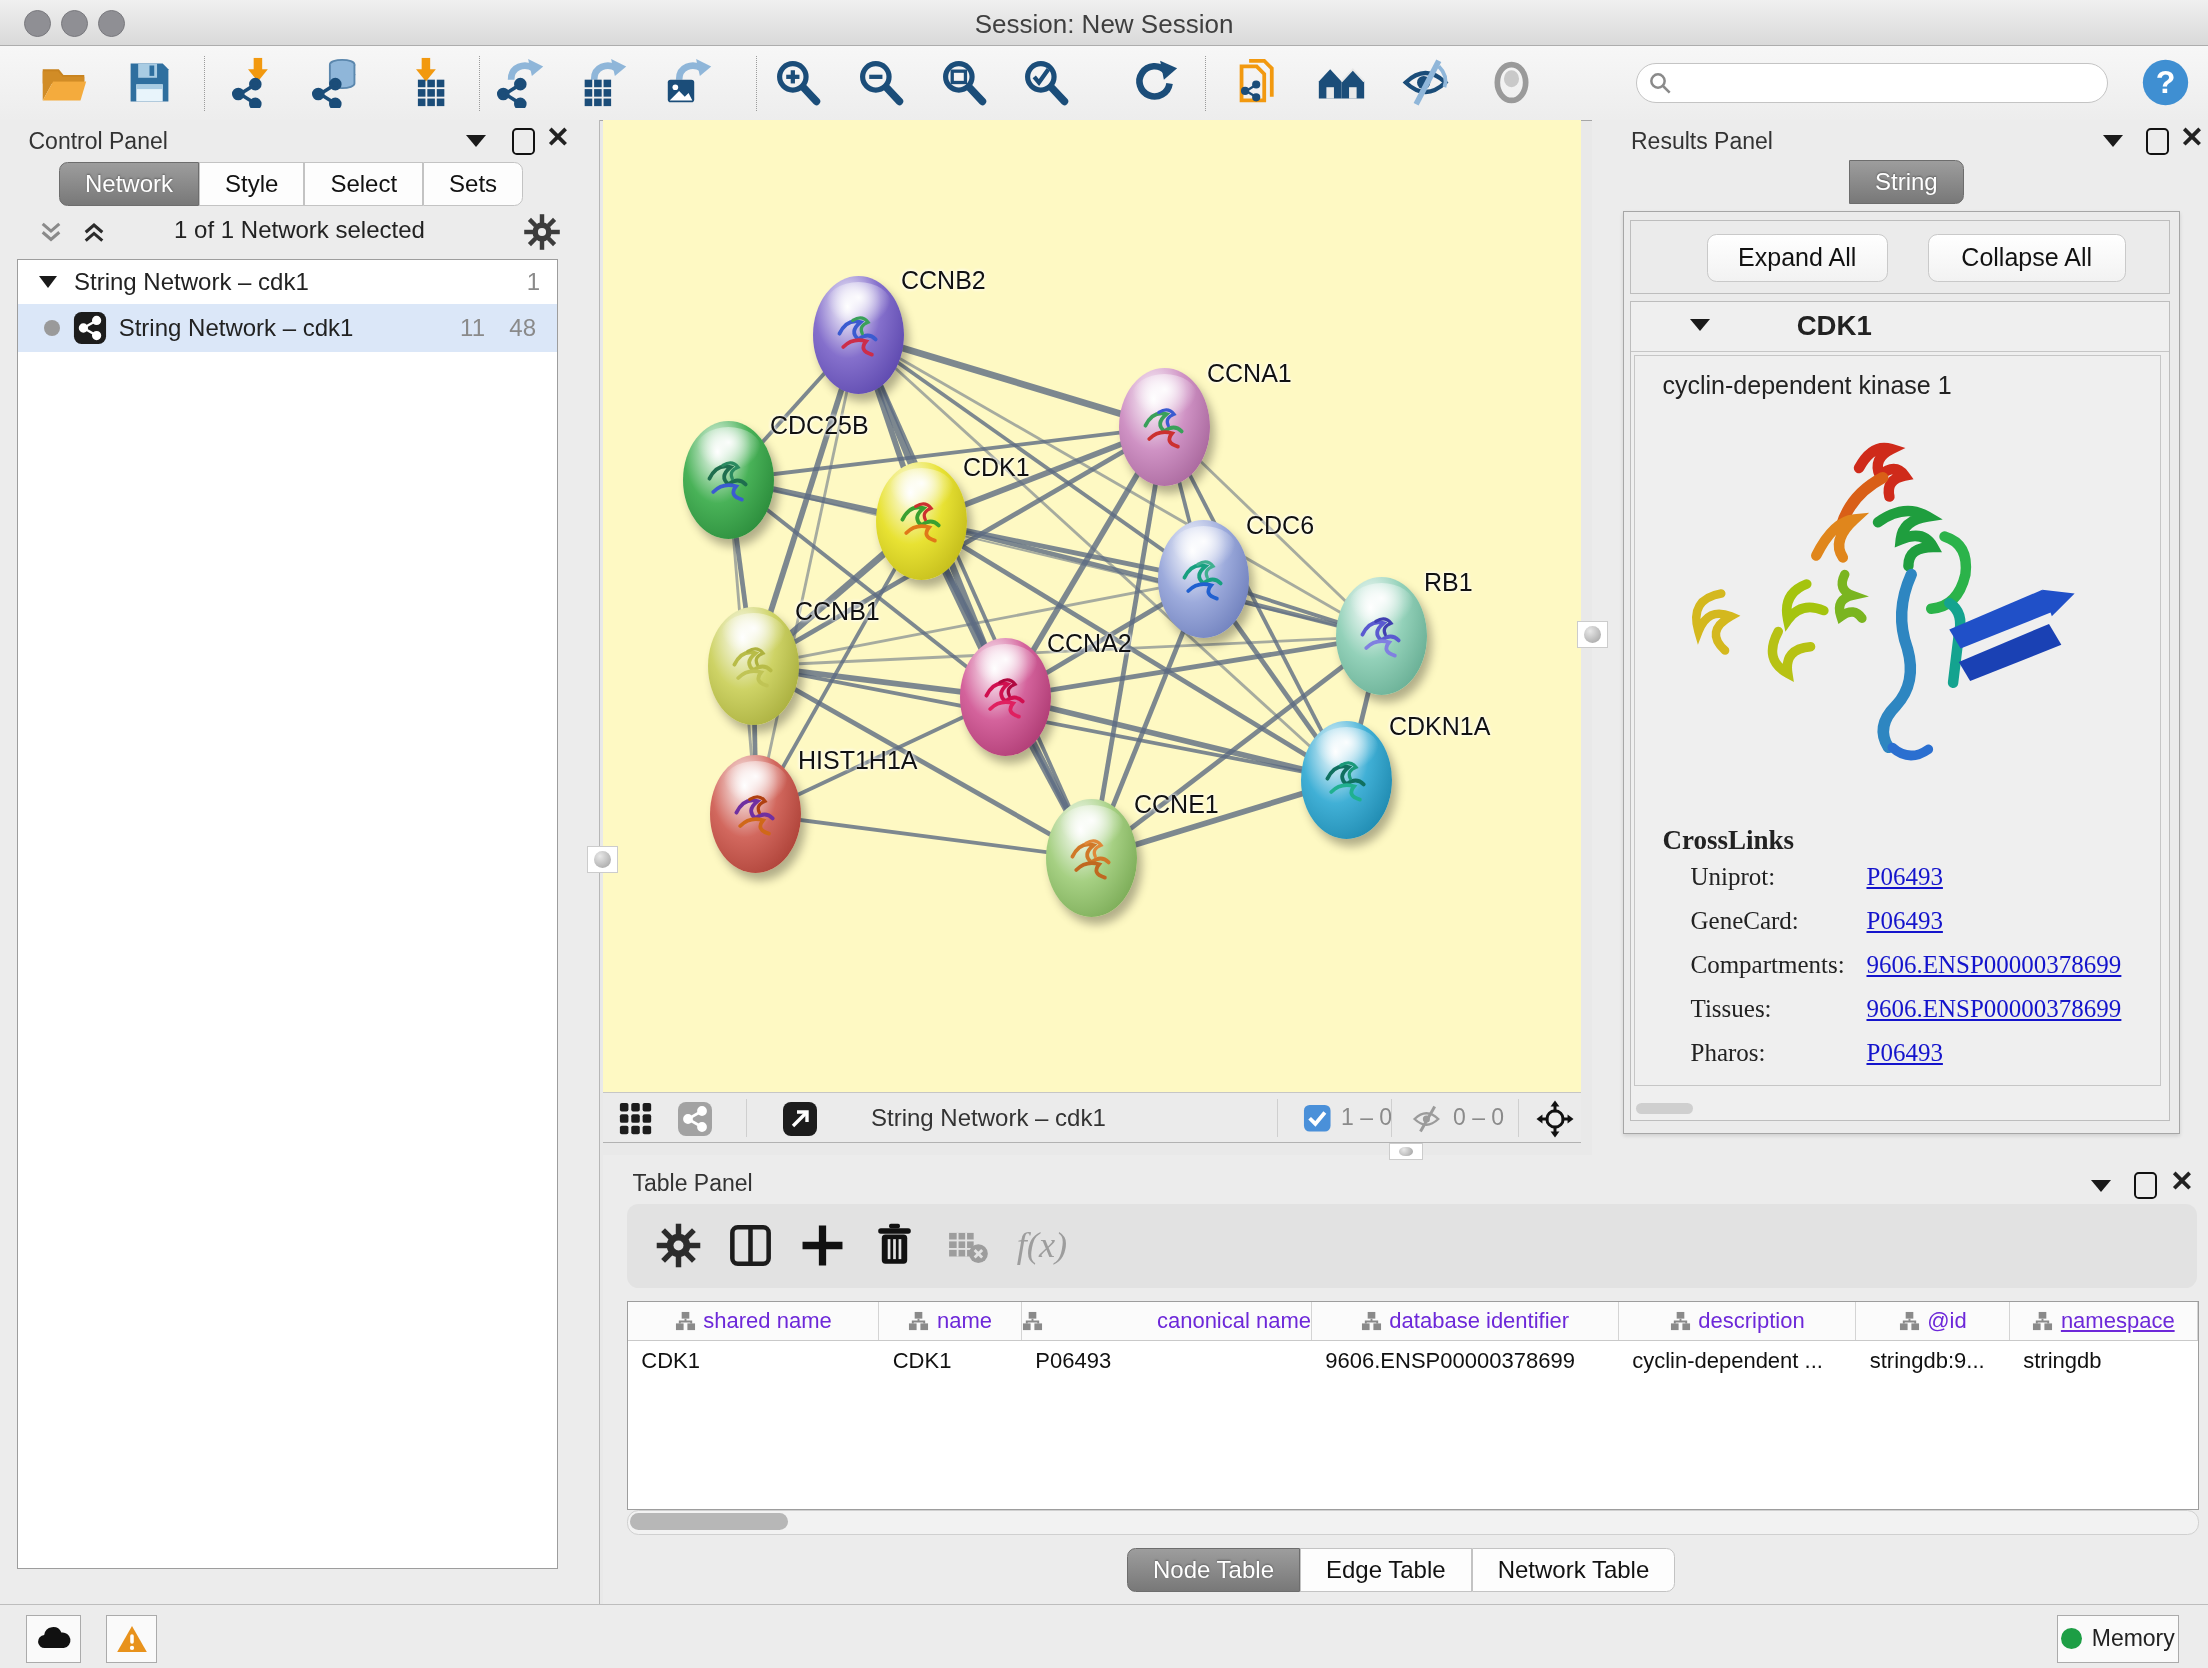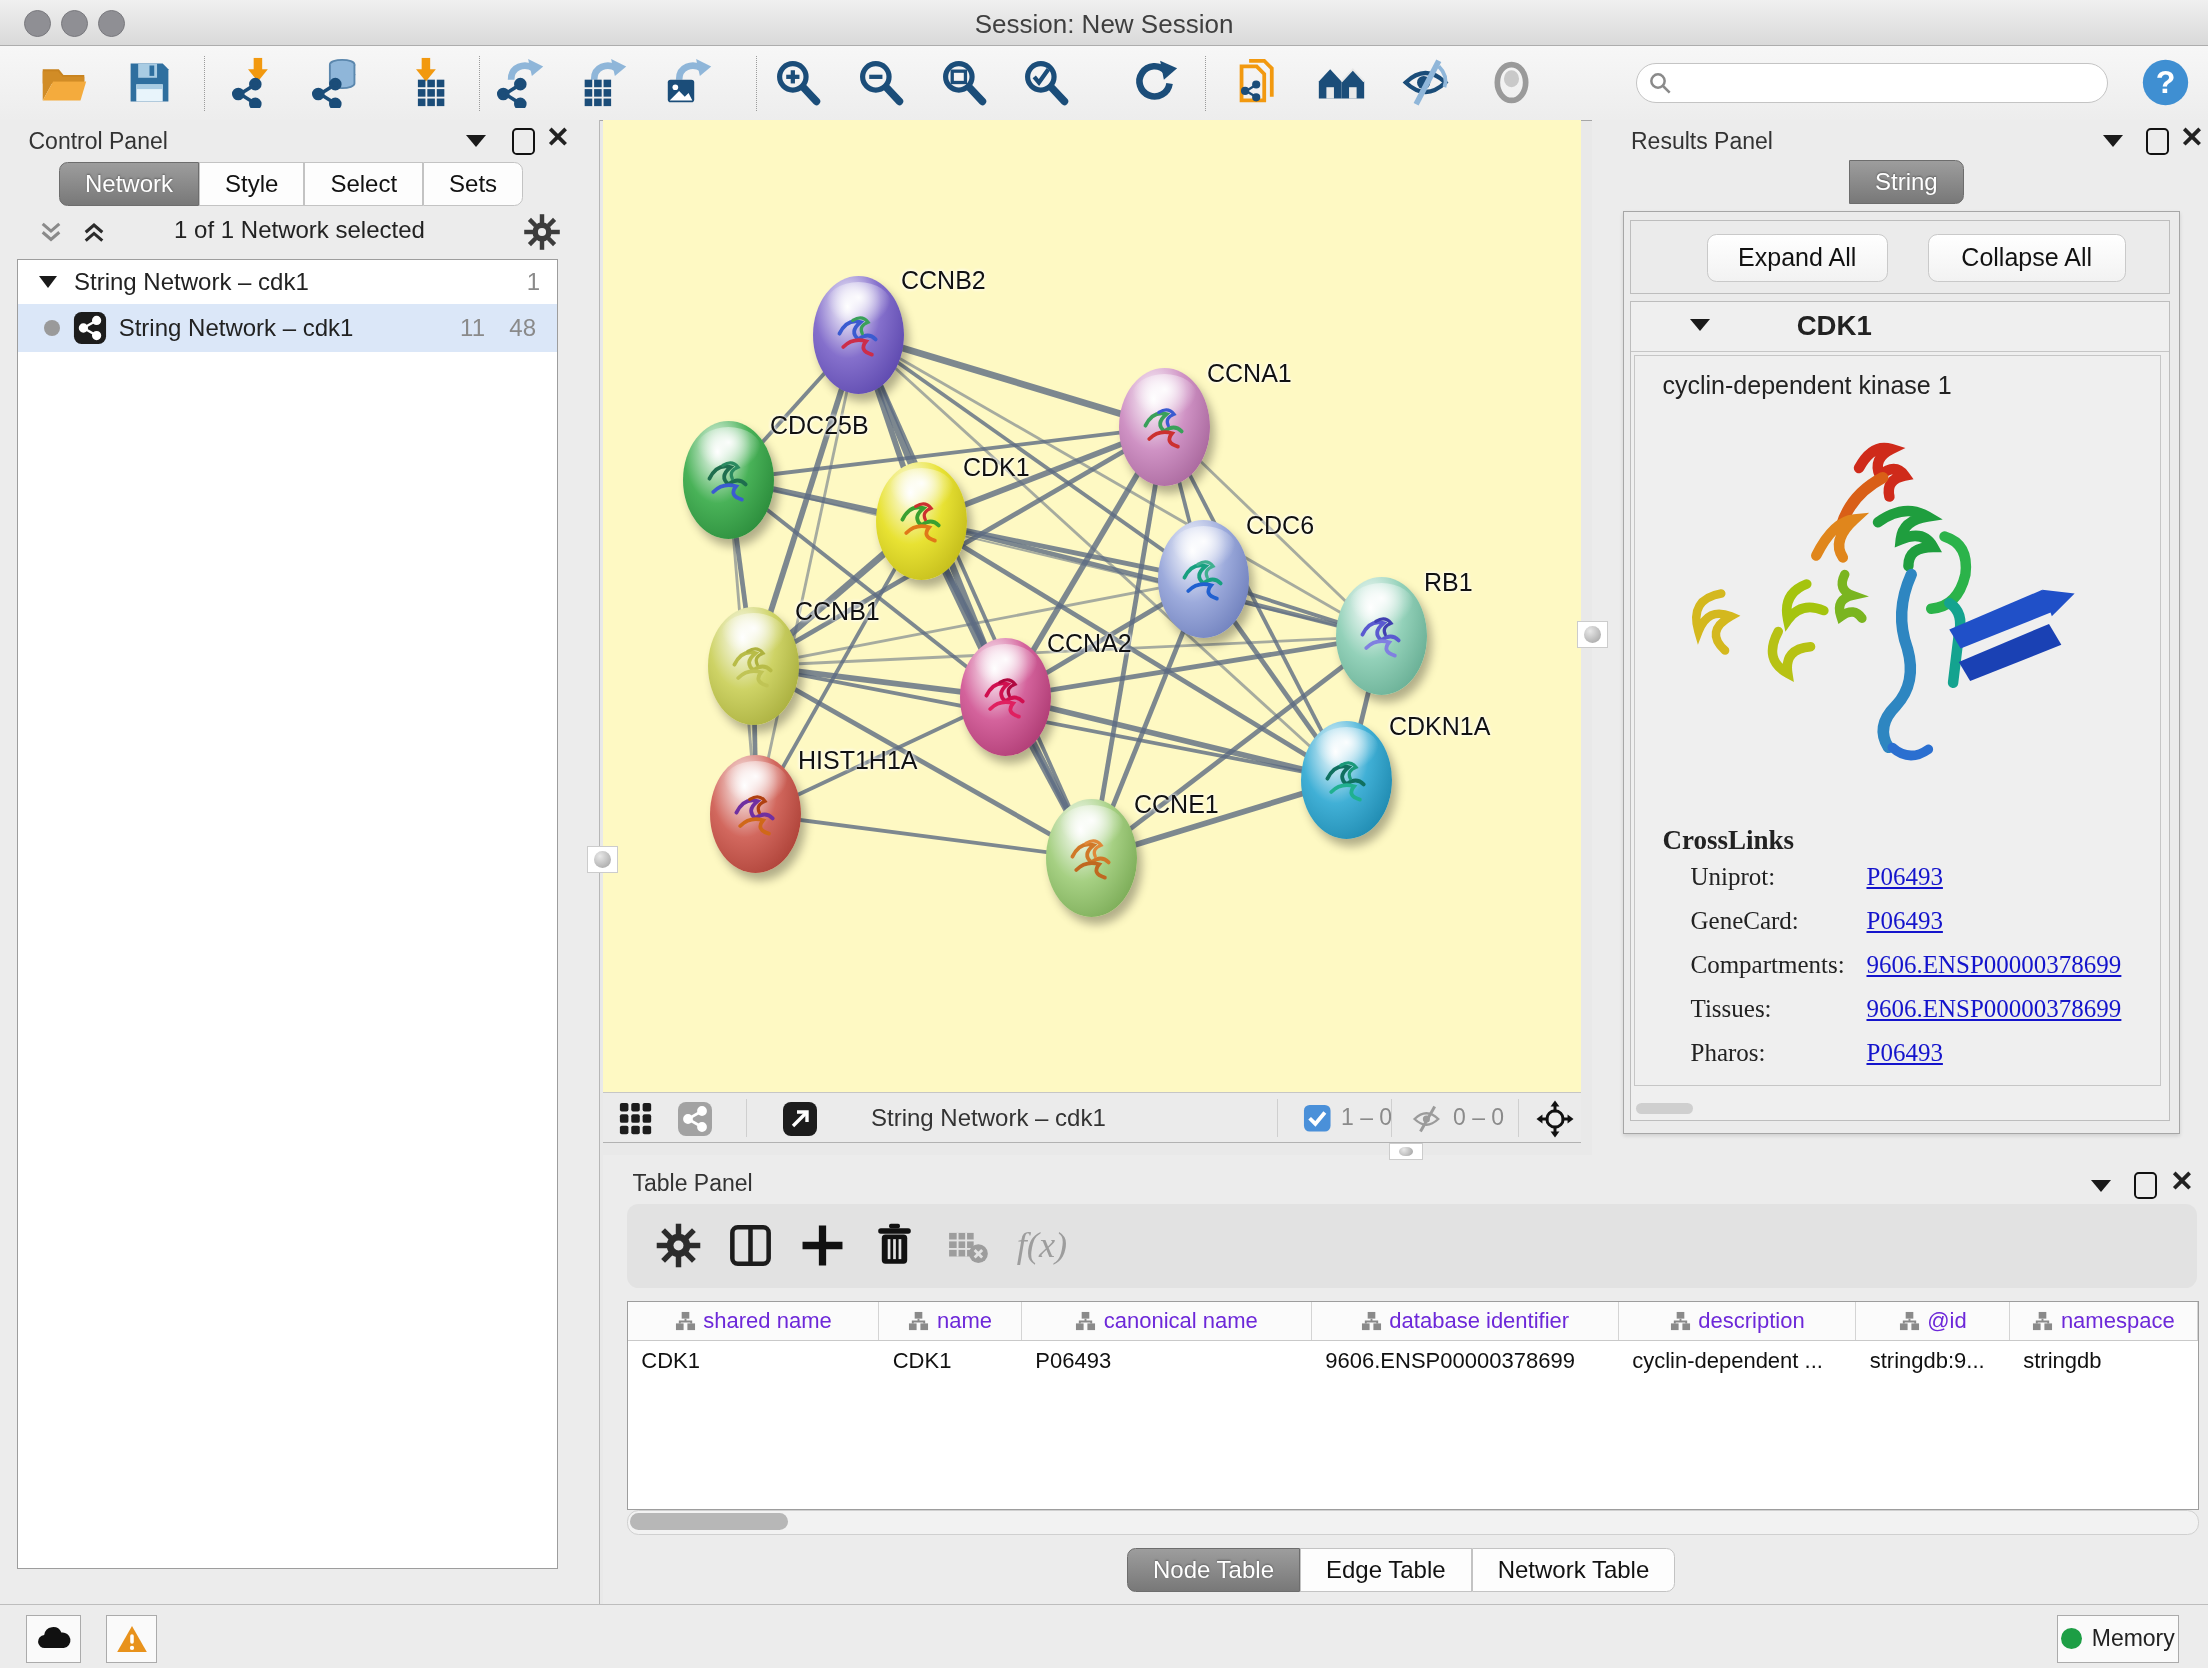--- a/index.html
+++ b/index.html
@@ -711,21 +711,21 @@
             <svg width="21" height="21" viewBox="0 0 22 22" style="margin-right:7.6px;flex:none">
   <g fill="#8a8a8a">
                 <rect x="7" y="1" width="8" height="7"></rect>
                 <rect x="1" y="13" width="8" height="7"></rect>
                 <rect x="13" y="13" width="8" height="7"></rect>
               </g>
   <path d="M11 8 v3 M5 13 v-2 h12 v2" stroke="#8a8a8a" stroke-width="2" fill="none"></path>
             </svg>
             <span>name</span>
           </div>
-          <div class="th-cell" style="width: 293px;">
+          <div class="th-cell" style="width: 293px; justify-content: space-between;">
             <svg width="21" height="21" viewBox="0 0 22 22" style="margin-right:7.6px;flex:none">
   <g fill="#8a8a8a">
                 <rect x="7" y="1" width="8" height="7"></rect>
                 <rect x="1" y="13" width="8" height="7"></rect>
                 <rect x="13" y="13" width="8" height="7"></rect>
               </g>
   <path d="M11 8 v3 M5 13 v-2 h12 v2" stroke="#8a8a8a" stroke-width="2" fill="none"></path>
             </svg>
             <span>canonical name</span>
           </div>
@@ -755,21 +755,21 @@
             <svg width="21" height="21" viewBox="0 0 22 22" style="margin-right:7.6px;flex:none">
   <g fill="#8a8a8a">
                 <rect x="7" y="1" width="8" height="7"></rect>
                 <rect x="1" y="13" width="8" height="7"></rect>
                 <rect x="13" y="13" width="8" height="7"></rect>
               </g>
   <path d="M11 8 v3 M5 13 v-2 h12 v2" stroke="#8a8a8a" stroke-width="2" fill="none"></path>
             </svg>
             <span>@id</span>
           </div>
-          <div class="th-cell" style="width: 190px;">
+          <div class="th-cell" style="width: 190px; text-decoration: underline;">
             <svg width="21" height="21" viewBox="0 0 22 22" style="margin-right:7.6px;flex:none">
   <g fill="#8a8a8a">
                 <rect x="7" y="1" width="8" height="7"></rect>
                 <rect x="1" y="13" width="8" height="7"></rect>
                 <rect x="13" y="13" width="8" height="7"></rect>
               </g>
   <path d="M11 8 v3 M5 13 v-2 h12 v2" stroke="#8a8a8a" stroke-width="2" fill="none"></path>
             </svg>
             <span>namespace</span>
           </div>

